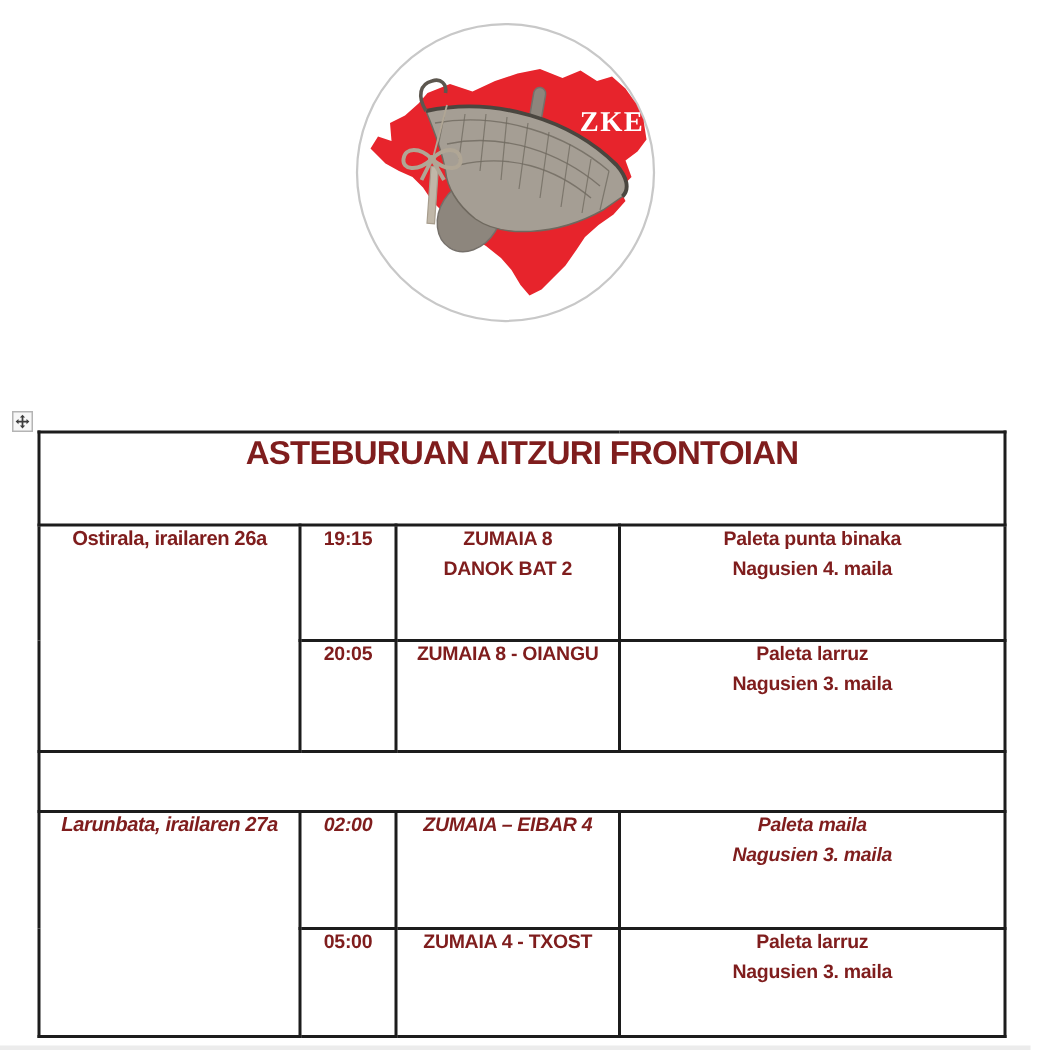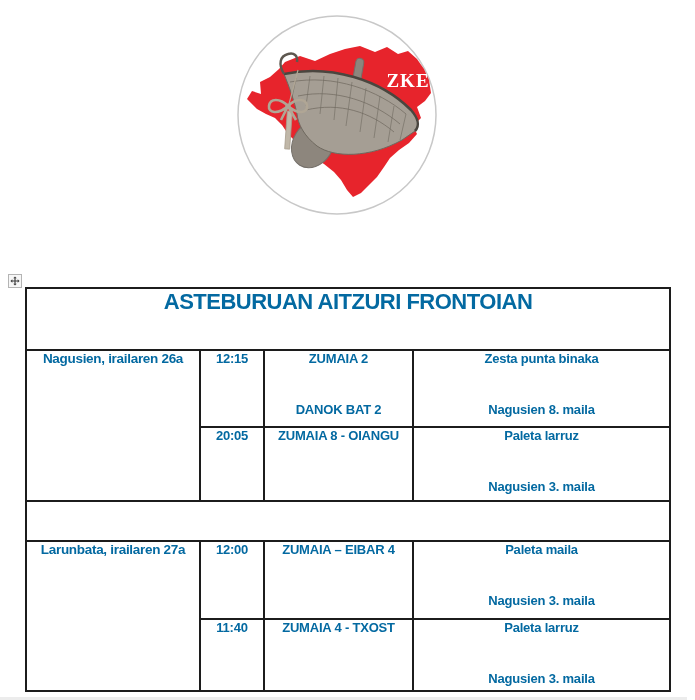--- a/index.html
+++ b/index.html
@@ -39,21 +39,21 @@
     left: 25px; top: 287px;
     width: 644px;
     border-collapse: collapse;
     table-layout: fixed;
   }
   table.schedule td {
     border: 2px solid #1c1c1c;
     box-sizing: border-box;
     vertical-align: top;
     padding: 0;
-    color: #0369a1;
+    color: #7f1d1d;
     font-weight: bold;
     text-align: center;
   }
   td.title-cell {
     height: 62px;
     font-size: 22px;
     letter-spacing: -0.5px;
     padding-top: 7px;
   }
   td.day-cell {
@@ -61,25 +61,25 @@
     letter-spacing: -0.3px;
     padding-top: 41px;
   }
   td.time-cell, td.teams-cell, td.cat-cell {
     font-size: 13px;
     letter-spacing: -0.2px;
     padding-top: 9px;
   }
   .row-a td { height: 77px; }
   .row-b td { height: 74px; }
-  .row-c td { height: 78px; }
+  .row-c td { height: 78px; font-style: italic; }
   .row-d td { height: 72px; }
   td.spacer-cell { height: 40px; }
   .line { line-height: 16px; }
-  .line + .line { margin-top: 35px; }
+  .line + .line { margin-top: 4px; }
 
   
   .page-edge {
     position: absolute;
     left: 0; top: 697px;
     width: 695px; height: 3px;
     background: #ececec;
   }
 </style>
 </head>
@@ -147,31 +147,31 @@
       <col style="width:64px">
       <col style="width:149px">
       <col style="width:257px">
     </colgroup>
     <tbody>
       <tr>
         <td colspan="4" class="title-cell">ASTEBURUAN AITZURI FRONTOIAN</td>
       </tr>
 
       <tr class="row-a">
-        <td rowspan="2" class="day-cell">Nagusien, irailaren 26a</td>
-        <td class="time-cell">
-          <div class="line">12:15</div>
-        </td>
-        <td class="teams-cell">
-          <div class="line">ZUMAIA 2</div>
+        <td rowspan="2" class="day-cell">Ostirala, irailaren 26a</td>
+        <td class="time-cell">
+          <div class="line">19:15</div>
+        </td>
+        <td class="teams-cell">
+          <div class="line">ZUMAIA 8</div>
           <div class="line">DANOK BAT 2</div>
         </td>
         <td class="cat-cell">
-          <div class="line">Zesta punta binaka</div>
-          <div class="line">Nagusien 8. maila</div>
+          <div class="line">Paleta punta binaka</div>
+          <div class="line">Nagusien 4. maila</div>
         </td>
       </tr>
 
       <tr class="row-b">
         <td class="time-cell">
           <div class="line">20:05</div>
         </td>
         <td class="teams-cell">
           <div class="line">ZUMAIA 8 - OIANGU</div>
         </td>
@@ -181,34 +181,34 @@
         </td>
       </tr>
 
       <tr>
         <td colspan="4" class="spacer-cell"></td>
       </tr>
 
       <tr class="row-c">
         <td rowspan="2" class="day-cell">Larunbata, irailaren 27a</td>
         <td class="time-cell">
-          <div class="line">12:00</div>
+          <div class="line">02:00</div>
         </td>
         <td class="teams-cell">
           <div class="line">ZUMAIA – EIBAR 4</div>
         </td>
         <td class="cat-cell">
           <div class="line">Paleta maila</div>
           <div class="line">Nagusien 3. maila</div>
         </td>
       </tr>
 
       <tr class="row-d">
         <td class="time-cell">
-          <div class="line">11:40</div>
+          <div class="line">05:00</div>
         </td>
         <td class="teams-cell">
           <div class="line">ZUMAIA 4 - TXOST</div>
         </td>
         <td class="cat-cell">
           <div class="line">Paleta larruz</div>
           <div class="line">Nagusien 3. maila</div>
         </td>
       </tr>
     </tbody>

